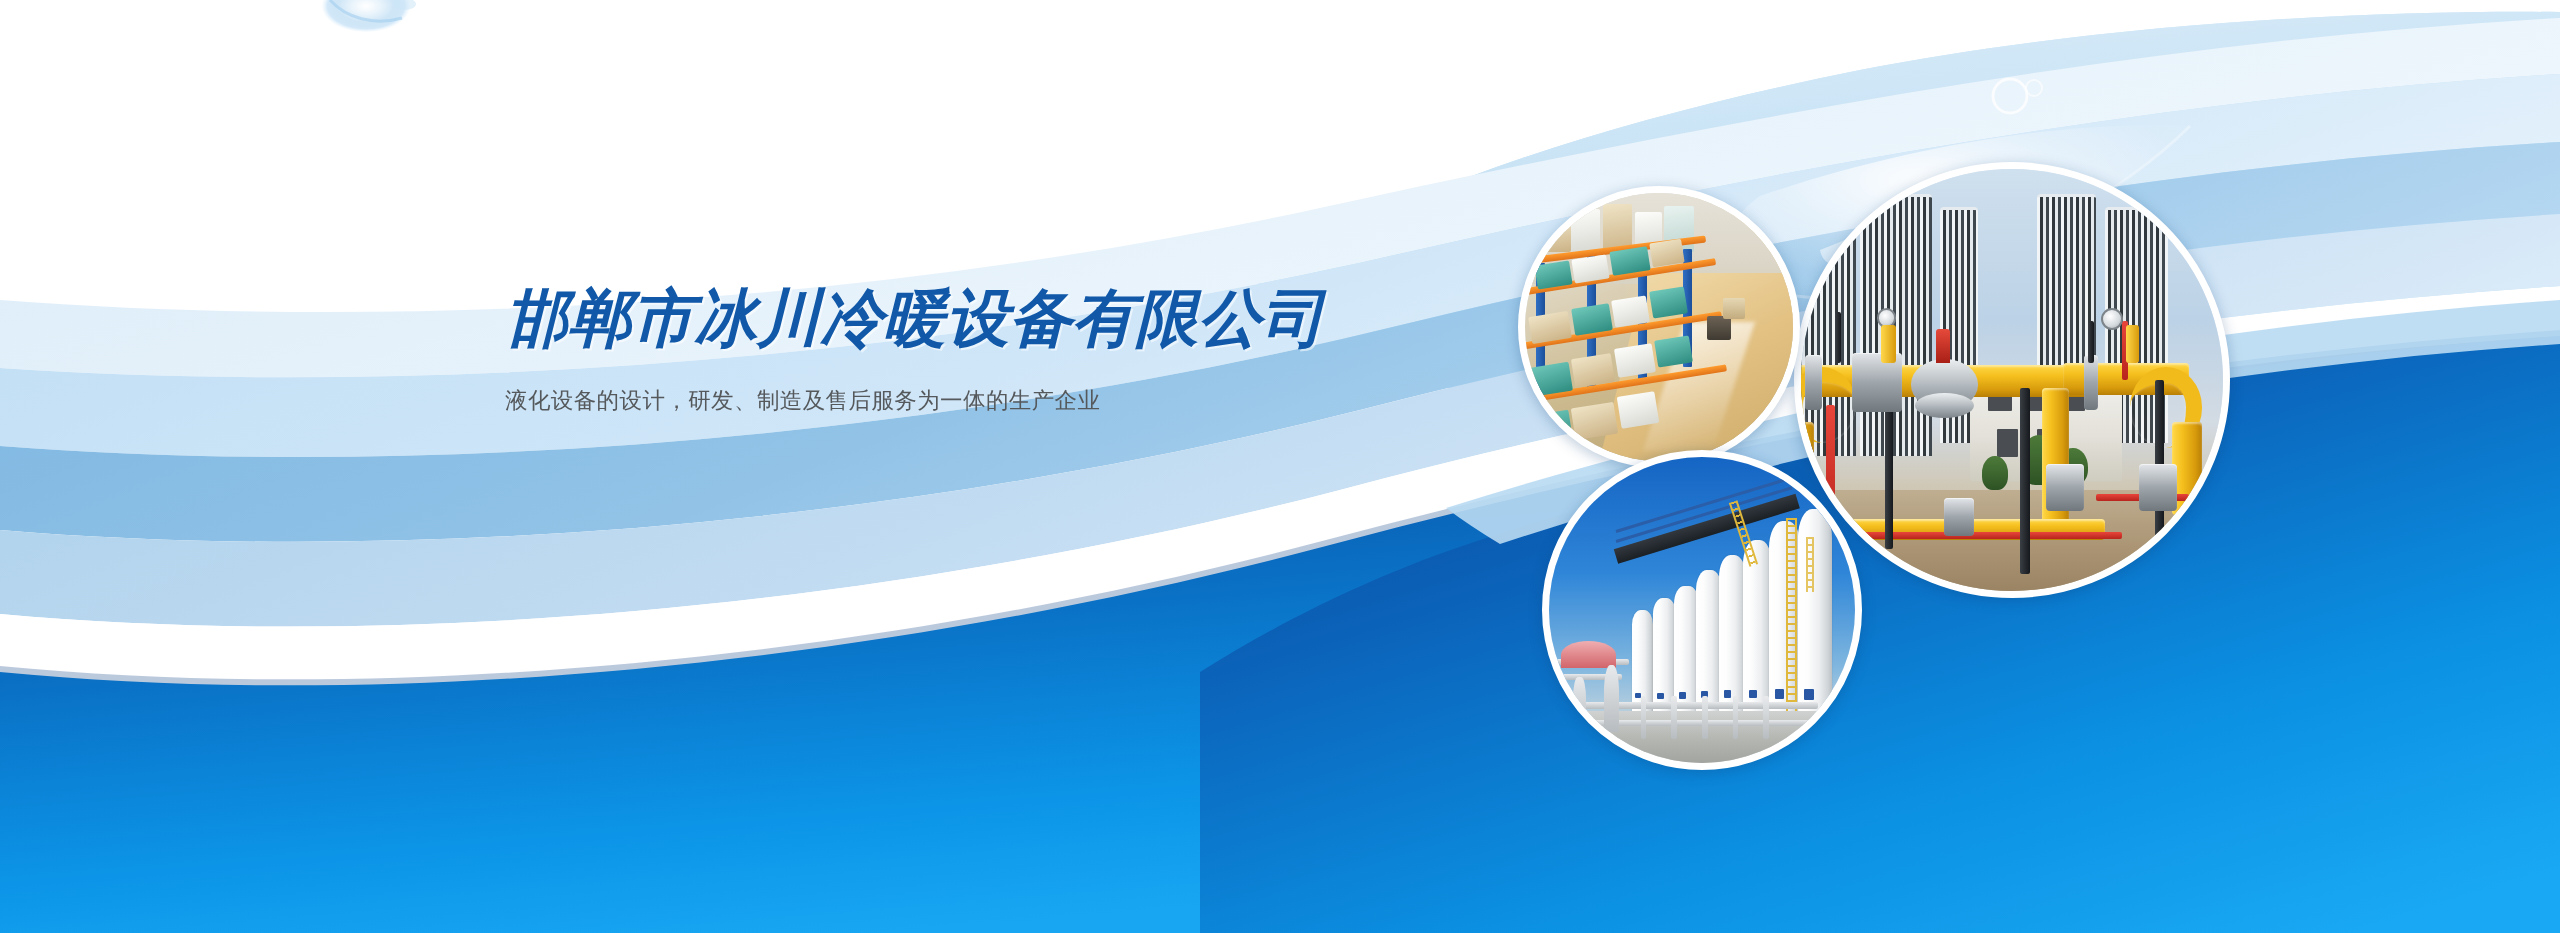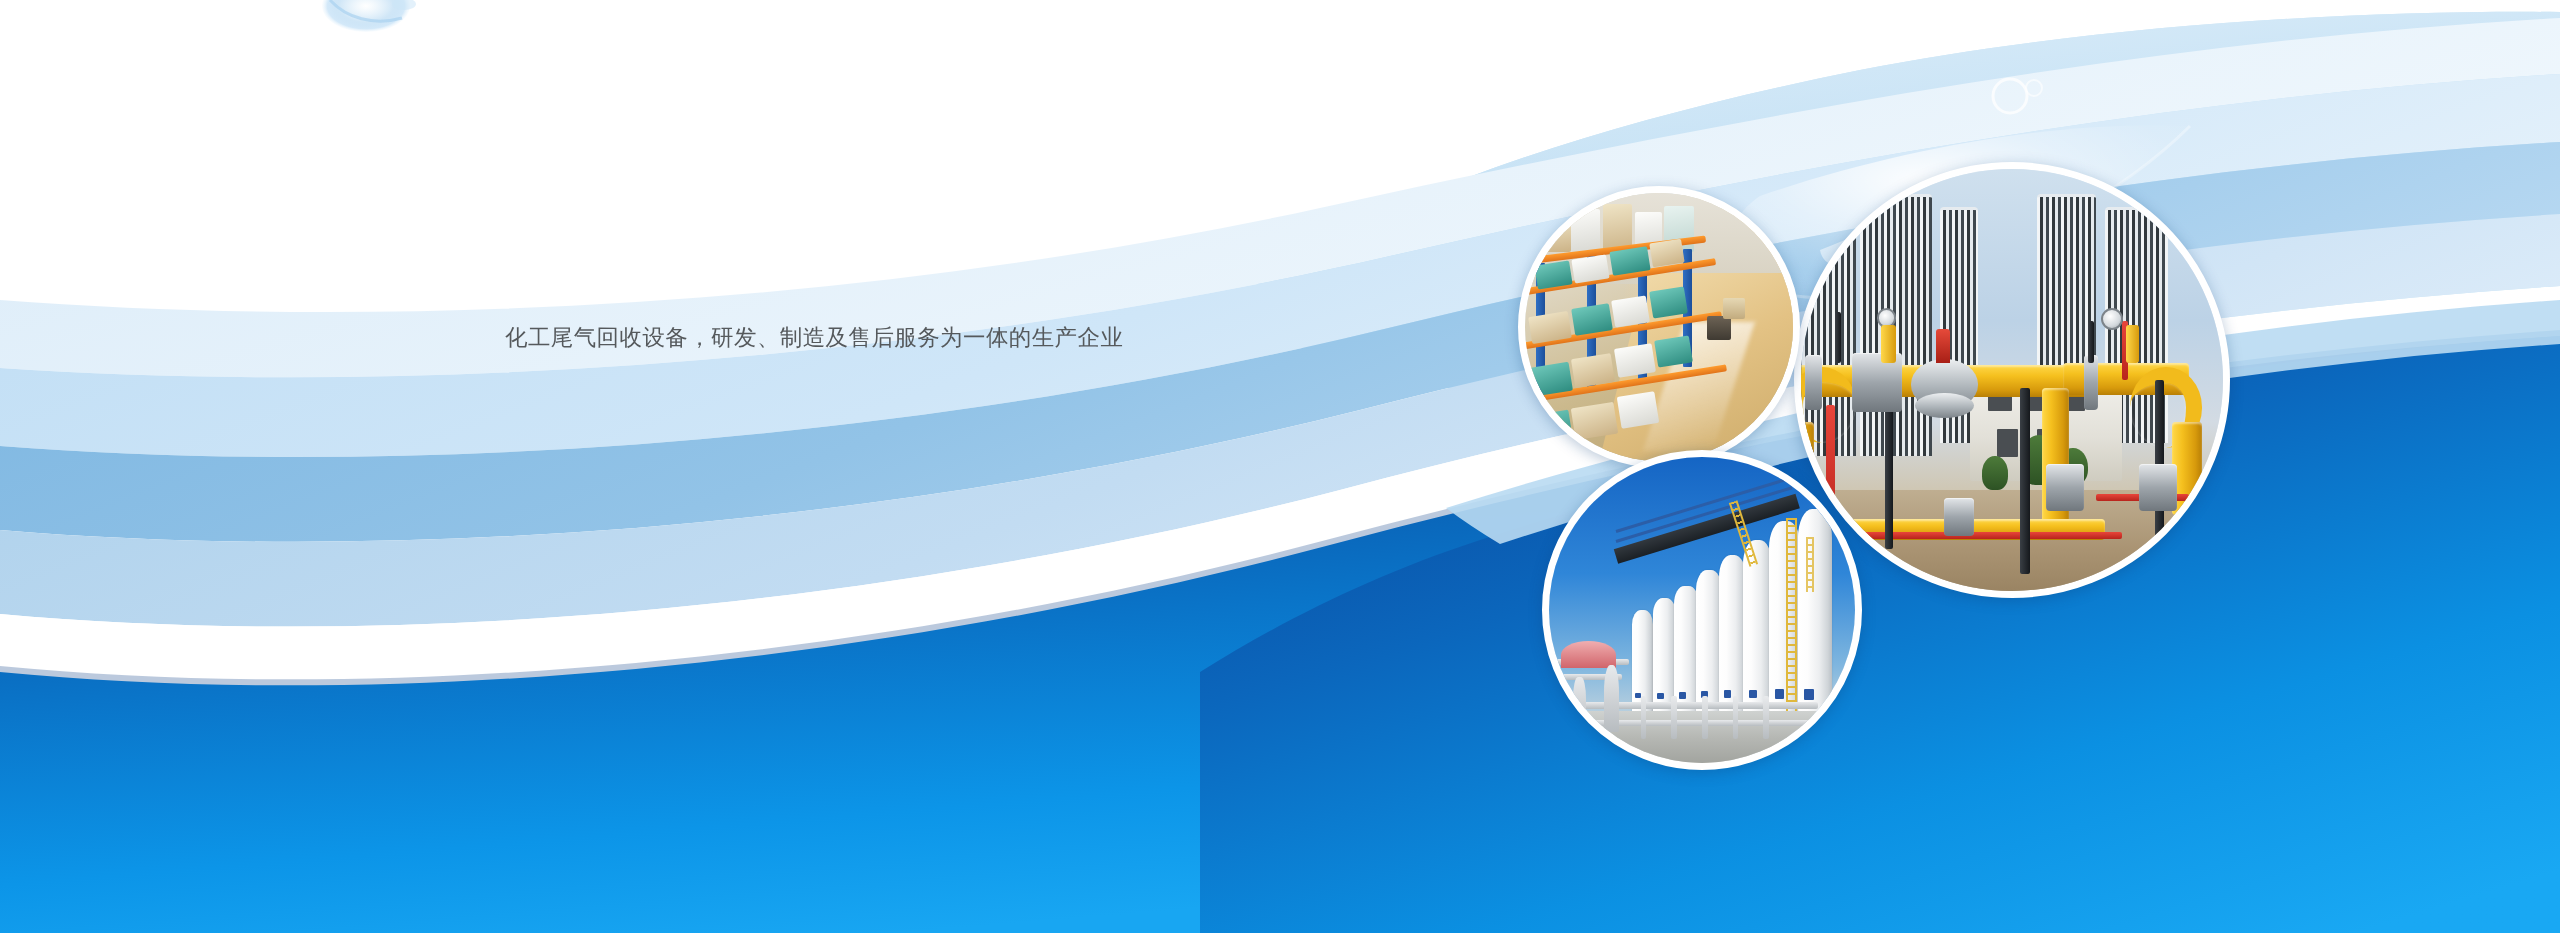--- a/index.html
+++ b/index.html
@@ -343,22 +343,23 @@
 
       <g class="gloss">
         <ellipse cx="366" cy="6" rx="44" ry="26" fill="url(#gBubbleTop)"></ellipse>
         <path d="M330,0 C346,18 374,26 402,18" fill="none" stroke="#A9D2F0" stroke-width="3" opacity="0.7"></path>
         <ellipse cx="404" cy="4" rx="12" ry="6" fill="#CCE5F8" opacity="0.55"></ellipse>
       </g>
     </svg>
   </div>
 
   <div id="text-block">
+    <div id="headline">邯郸市冰川冷暖设备有限公司</div>
     <div id="subtitle">
-      <span class="ln">化工尾气回收设备，研发、制造及售后服务为一体的生产企业</span>
+      <span class="ln">液化设备的设计，研发、制造及售后服务为一体的生产企业</span>
     </div>
   </div>
 
   <div id="collage">
 
     <div class="photo-circle" id="circle-pipeline">
       <div class="scene">
         <div class="pl-sky"></div>
 
         <div class="fin-bank" style="left:-4%;  width:17%;"></div>

